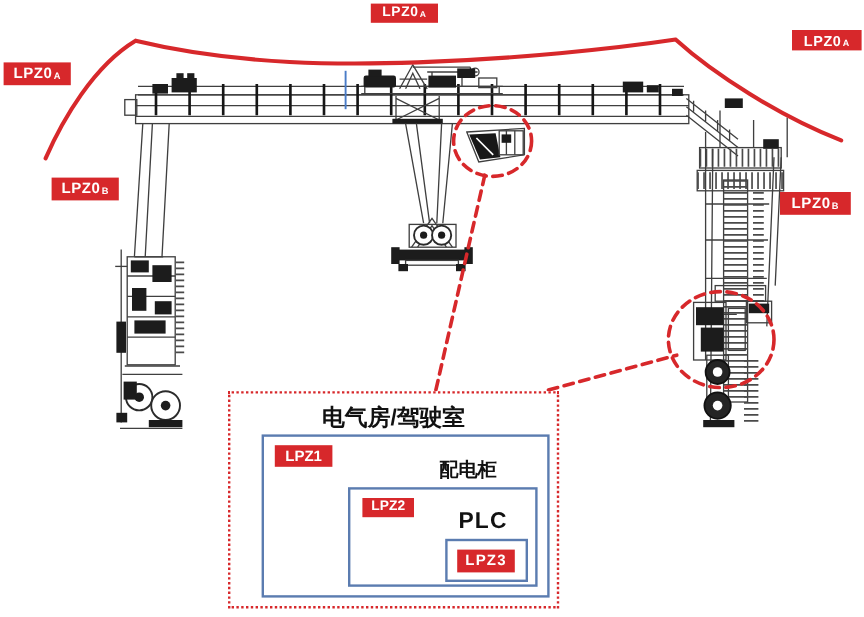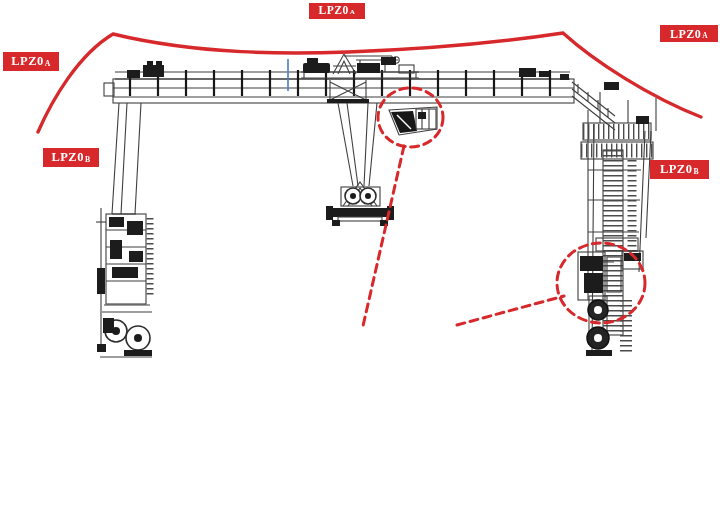--- a/index.html
+++ b/index.html
@@ -1,18 +1,18 @@
 <!DOCTYPE html>
 <html><head>
 <meta charset="utf-8">
 <style>
   html,body{margin:0;padding:0;background:#ffffff;}
   .screen{
     position:relative;width:720px;height:514px;background:#ffffff;overflow:hidden;
-    font-family:Liberation Serif, serif;
+    font-family:Liberation Sans, sans-serif;
   }
   .art{position:absolute;left:0;top:0;}
   
   .ln{fill:none;stroke:#3f3f3f;stroke-width:1.1;}
   .lnw{fill:#ffffff;stroke:#2b2b2b;stroke-width:1.6;}
   .blk{fill:#1c1c1c;stroke:none;}
   .blkw{fill:#242424;stroke:#111;stroke-width:1.5;}
   .hub{fill:#ffffff;}
   .tick{stroke:#161616;stroke-width:2.2;fill:none;}
   .rung{stroke:#4a4a4a;stroke-dasharray:1.4 3.6;fill:none;}
@@ -185,14 +185,31 @@
   </div>
   <div class="zl" style="left:43px;top:148px;width:56px;height:19px;font-size:12.5px;">
     <span>LPZ0</span>
       <sub>B</sub>
   </div>
   <div class="zl" style="left:650px;top:160px;width:59px;height:19px;font-size:12.5px;">
     <span>LPZ0</span>
       <sub>B</sub>
   </div>
 
+  <div class="inset">
+    <div class="inset-title">电气房/驾驶室</div>
+
+    <div class="bluebox box1">
+      <div class="chip chip1">LPZ1</div>
+      <div class="cabinet-title">配电柜</div>
+
+      <div class="bluebox box2">
+        <div class="chip chip2">LPZ2</div>
+        <div class="plc-title">PLC</div>
+
+        <div class="bluebox box3">
+          <div class="chip chip3">LPZ3</div>
+        </div>
+      </div>
+    </div>
+  </div>
 
 </div>
 
 </body></html>

